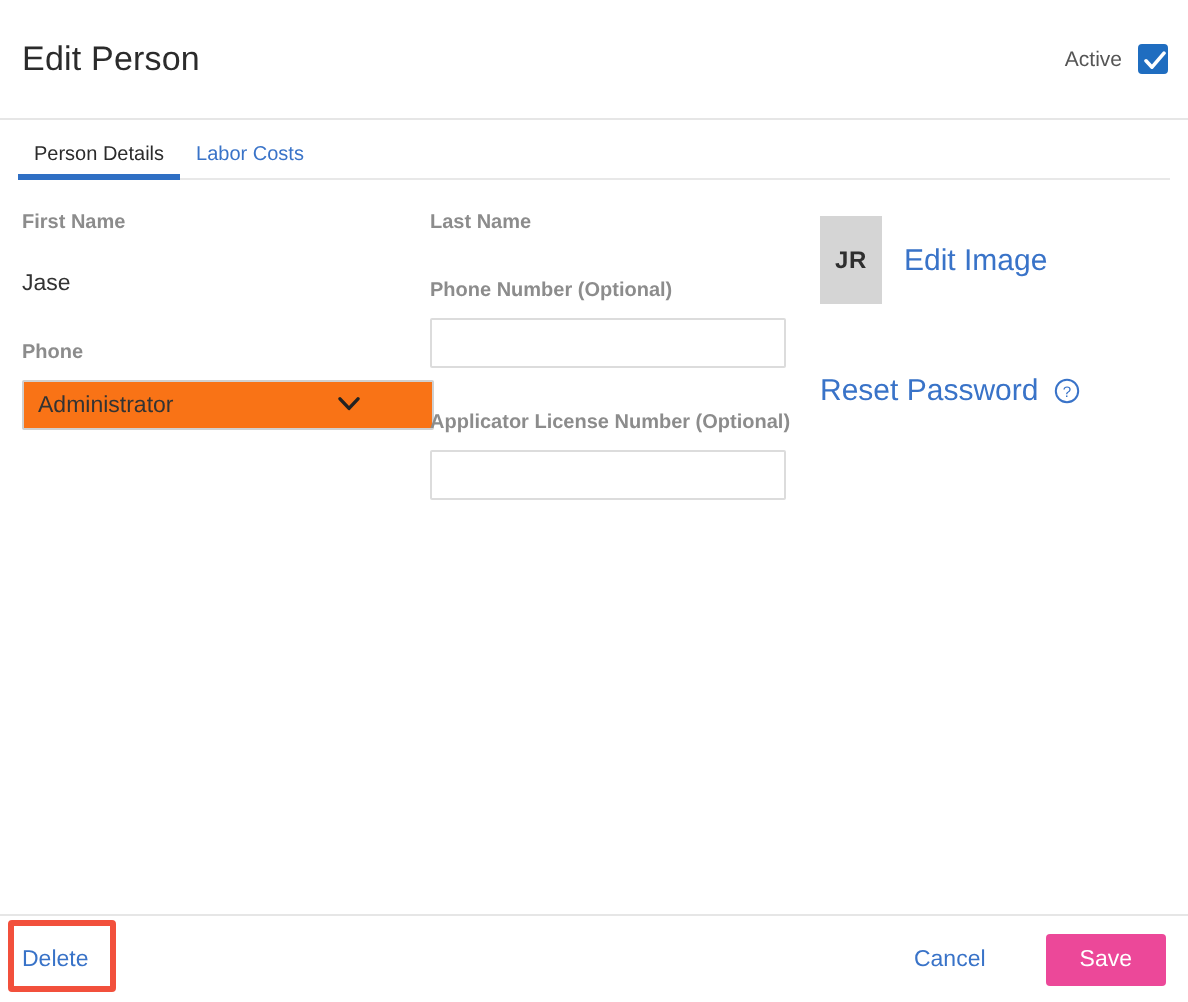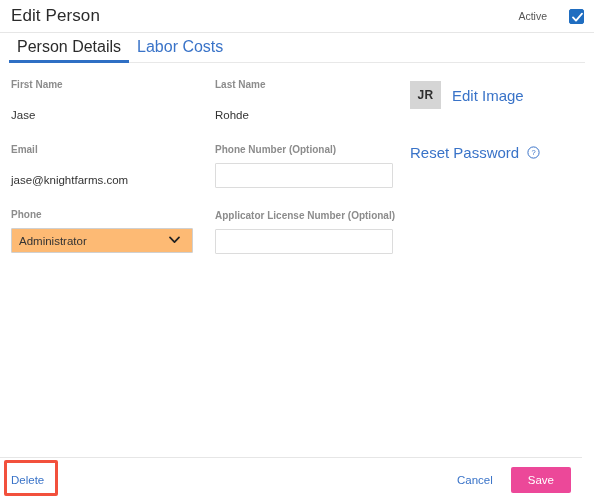--- a/index.html
+++ b/index.html
@@ -18,38 +18,38 @@
   .dialog {
     width: 594px;
     height: 501px;
     background: #ffffff;
     position: relative;
     box-sizing: border-box;
   }
 
   
   .header {
-    height: 33px;
+    height: 60px;
     border-bottom: 1px solid #e6e6e6;
     display: flex;
     align-items: center;
     padding: 0 10px 0 11px;
     box-sizing: border-box;
   }
   .page-title {
     font-size: 17px;
     color: #2b2b2b;
     font-weight: 400;
     letter-spacing: 0.1px;
   }
   .header-right {
     margin-left: auto;
     display: flex;
     align-items: center;
-    gap: 22px;
+    gap: 8px;
   }
   .active-label {
     font-size: 10.5px;
     color: #555555;
   }
   .checkbox {
     width: 15px;
     height: 15px;
     background: #1f6dc0;
     border: 1px solid #1f6dc0;
@@ -71,21 +71,21 @@
   .tabs::after {
     content: "";
     position: absolute;
     left: 9px;
     right: 9px;
     bottom: 0;
     height: 1px;
     background: #e8e8e8;
   }
   .tab {
-    font-size: 16px;
+    font-size: 10px;
     padding: 0 8px 7px 8px;
     position: relative;
     cursor: pointer;
     color: #3973c8;
   }
   .tab.active {
     color: #2b2b2b;
   }
   .tab.active::after {
     content: "";
@@ -143,24 +143,24 @@
     padding: 0 6px;
     border-radius: 1px;
     outline: none;
   }
   .select-wrap {
     position: relative;
     width: 178px;
     height: 25px;
   }
   .select-box {
-    width: 182px;
+    width: 206px;
     height: 25px;
     border: 1px solid #d0d0d0;
-    background: #fdba74;
+    background: #f97316;
     box-sizing: border-box;
     font-size: 11.5px;
     color: #333333;
     display: flex;
     align-items: center;
     padding: 0 7px;
     border-radius: 1px;
     cursor: pointer;
   }
   .select-chevron {
@@ -172,21 +172,21 @@
 
   
   .avatar-row {
     display: flex;
     align-items: center;
     gap: 11px;
     margin-top: 2px;
   }
   .avatar {
     width: 31px;
-    height: 28px;
+    height: 44px;
     background: #d5d5d5;
     display: flex;
     align-items: center;
     justify-content: center;
     font-size: 12px;
     font-weight: bold;
     color: #2f2f2f;
     letter-spacing: 0.3px;
   }
   .link {
@@ -199,39 +199,39 @@
     align-items: center;
     gap: 8px;
     margin-top: 35px;
   }
   .help-icon { display: block; }
 
   
   .footer {
     position: absolute;
     left: 0;
-    right: 12px;
+    right: 0;
     bottom: 0;
     height: 44px;
     border-top: 1px solid #e6e6e6;
     display: flex;
     align-items: center;
     padding: 0 11px;
     box-sizing: border-box;
   }
   .delete-link {
     font-size: 11.5px;
     color: #3973c8;
     cursor: pointer;
   }
   .footer-right {
     margin-left: auto;
     display: flex;
     align-items: center;
-    gap: 18px;
+    gap: 30px;
   }
   .cancel-btn {
     font-size: 11.5px;
     color: #3973c8;
     background: none;
     border: none;
     font-family: "Liberation Sans", sans-serif;
     cursor: pointer;
     padding: 0;
   }
@@ -288,40 +288,35 @@
 
   <div class="body">
     <div class="form-grid">
 
       <div class="col col-left">
         <div class="field">
           <div class="field-label">First Name</div>
           <div class="field-value">Jase</div>
         </div>
         <div class="field">
-          <div class="field-label">Email</div>
-          <div class="field-value">jase@knightfarms.com</div>
-        </div>
-        <div class="field">
           <div class="field-label">Phone</div>
           <div class="select-wrap">
             <div class="select-box">
               <span>Administrator</span>
             </div>
             <svg class="select-chevron" width="11" height="8" viewBox="0 0 11 8">
               <path d="M1 1.4 L5.5 6.2 L10 1.4" stroke="#222222" stroke-width="1.7" fill="none" stroke-linecap="round" stroke-linejoin="round"></path>
             </svg>
           </div>
         </div>
       </div>
 
       <div class="col col-mid">
         <div class="field">
           <div class="field-label">Last Name</div>
-          <div class="field-value">Rohde</div>
         </div>
         <div class="field">
           <div class="field-label">Phone Number (Optional)</div>
           <input class="text-input" type="text" value="" style="">
         </div>
         <div class="field">
           <div class="field-label">Applicator License Number (Optional)</div>
           <input class="text-input" type="text" value="" style="">
         </div>
       </div>

